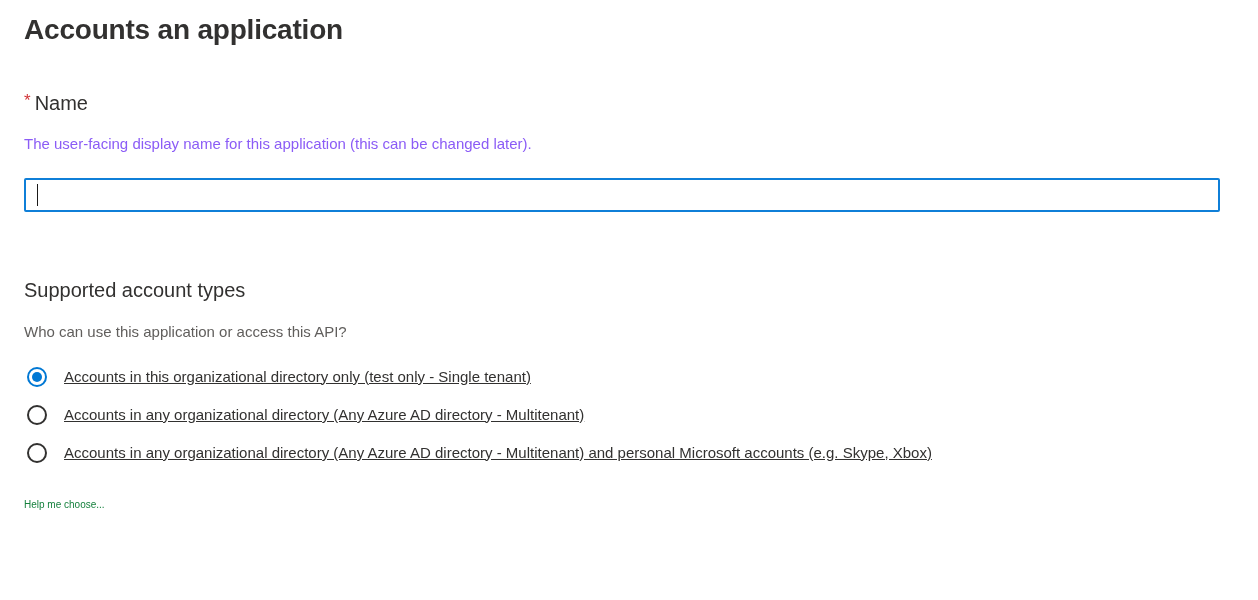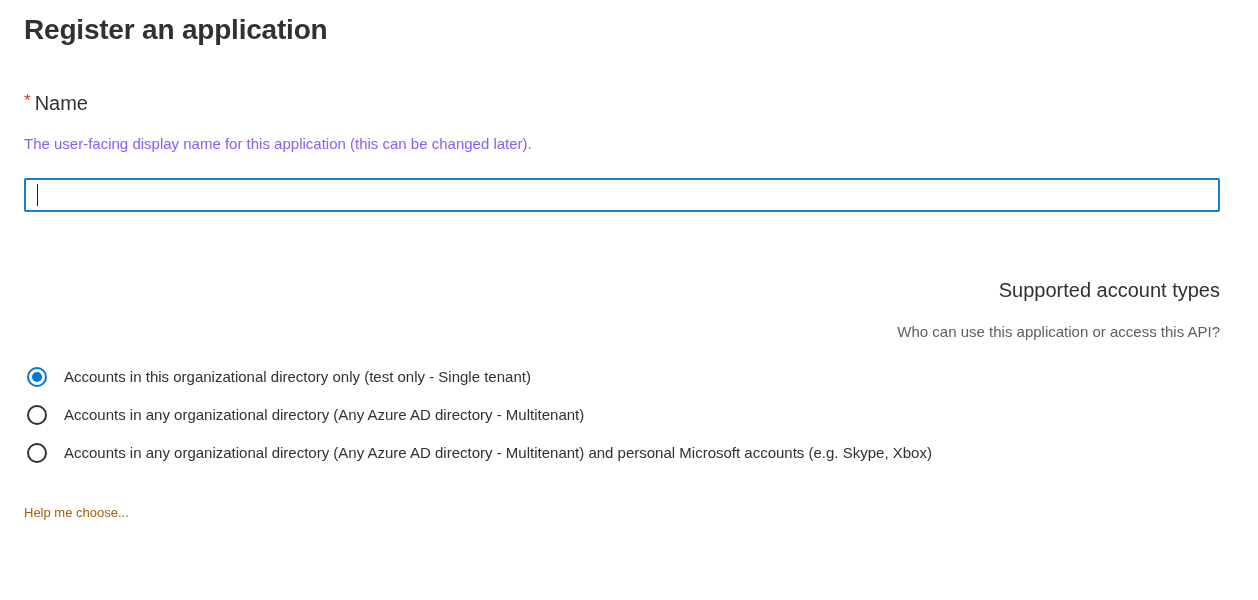--- a/index.html
+++ b/index.html
@@ -69,34 +69,33 @@
     background: #1b1a19;
     animation: blink 1.1s step-end infinite;
   }
   @keyframes blink { 50% { opacity: 0; } }
   .account-types-section { margin-top: 66px; }
   .section-heading {
     font-size: 20px;
     font-weight: 400;
     color: #323130;
     line-height: 1.2;
-    text-align: right;
   }
   .section-question {
     margin-top: 21px;
     font-size: 15px;
     color: #605e5c;
-    text-align: right;
   }
   .radio-group { margin-top: 27px; }
   .radio-row {
     display: flex;
     align-items: center;
     margin-bottom: 18px;
     cursor: pointer;
+    text-decoration: underline;
   }
   .radio-circle {
     flex: 0 0 auto;
     width: 20px;
     height: 20px;
     border: 2px solid #323130;
     border-radius: 50%;
     margin-left: 3px;
     margin-right: 17px;
     position: relative;
@@ -113,33 +112,33 @@
     background: #0078d4;
   }
   .radio-label {
     font-size: 15px;
     color: #323130;
     white-space: nowrap;
     line-height: 20px;
   }
   .help-link {
     display: inline-block;
-    margin-top: 24px;
-    font-size: 13px;
-    color: #a16207;
+    margin-top: 18px;
+    font-size: 10px;
+    color: #15803d;
     text-decoration: none;
     cursor: pointer;
   }
 </style>
 </head>
 <body>
 
 <div class="page">
 
-  <h1 class="page-title">Register an application</h1>
+  <h1 class="page-title">Accounts an application</h1>
 
   <div class="field-section">
     <div class="field-label-row">
       <span class="required-marker">*</span><span>Name</span>
     </div>
     <div class="field-description">The user-facing display name for this application (this can be changed later).</div>
     <div class="input-wrap">
       <input type="text" class="text-input" value="" style="">
       <span class="text-cursor"></span>
     </div>

